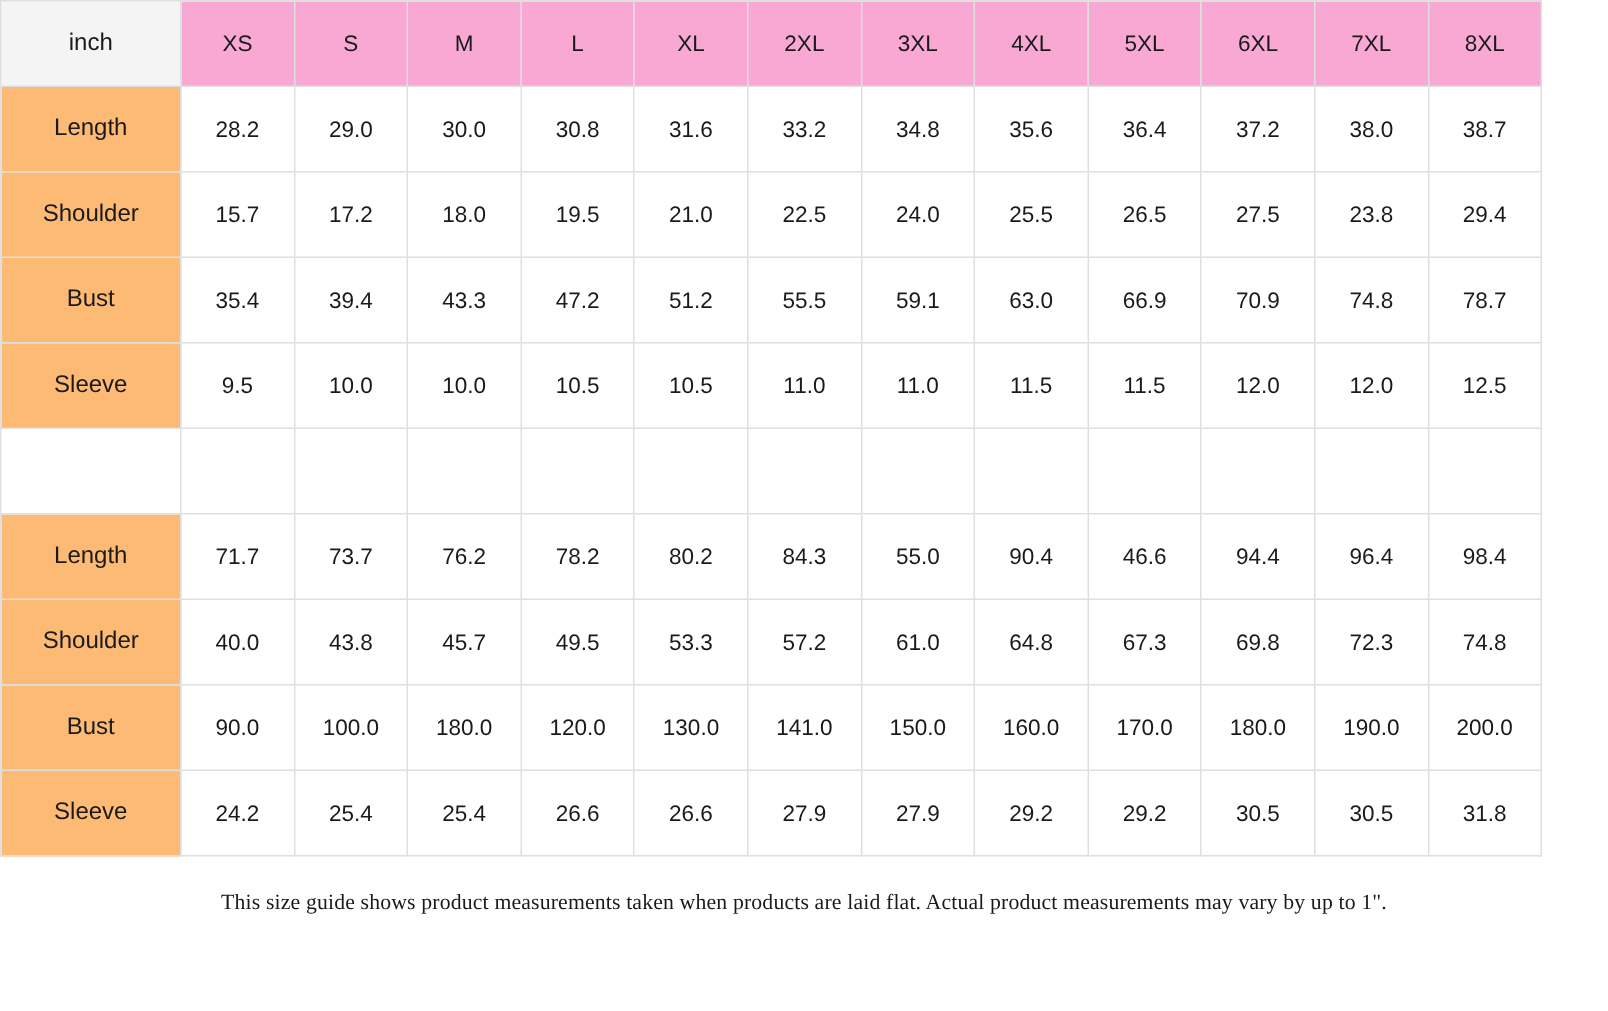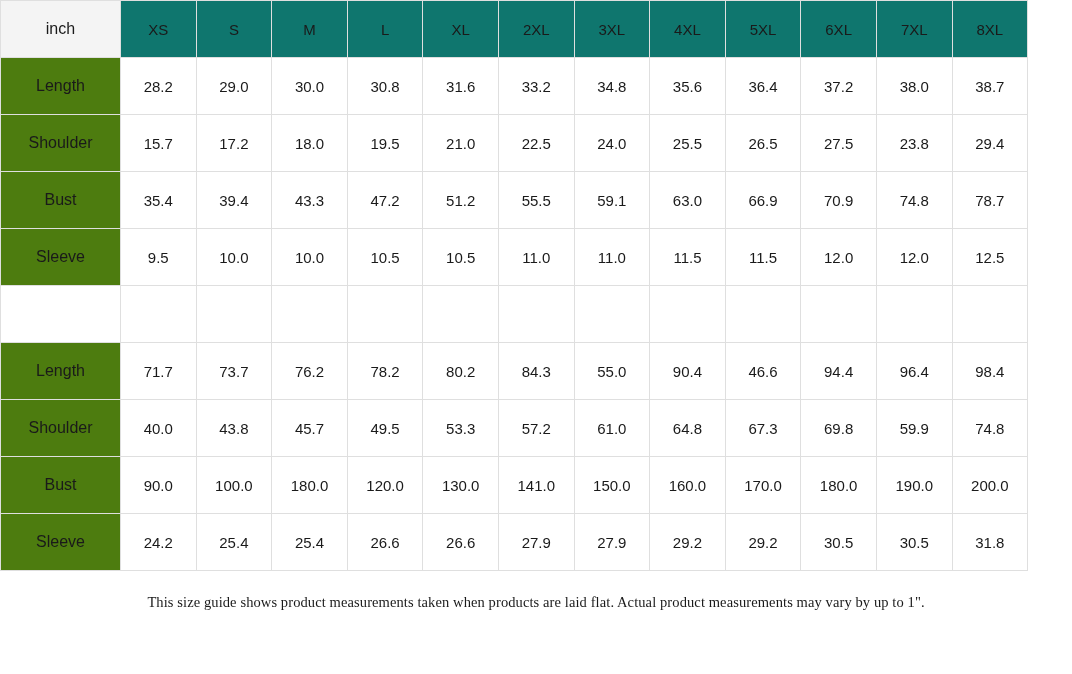--- a/index.html
+++ b/index.html
@@ -31,27 +31,27 @@
     vertical-align: middle;
     font-size: 15px;
     height: 56px;
     padding: 0;
     background: #ffffff;
     color: #1a1a1a;
     font-weight: 400;
   }
   
   table.size-table td.rowhead {
-    background: #4d7c0f;
+    background: #fdba74;
     font-size: 16px;
     width: 120px;
   }
   
   table.size-table tr.header-row td {
-    background: #0f766e;
+    background: #f9a8d4;
     font-size: 15px;
   }
   table.size-table tr.header-row td.rowhead {
     background: #f4f4f4;
     font-size: 16px;
   }
   
   table.size-table tr.spacer-row td {
     height: 56px;
     background: #ffffff;
@@ -215,21 +215,21 @@
         <td>40.0</td>
         <td>43.8</td>
         <td>45.7</td>
         <td>49.5</td>
         <td>53.3</td>
         <td>57.2</td>
         <td>61.0</td>
         <td>64.8</td>
         <td>67.3</td>
         <td>69.8</td>
-        <td>59.9</td>
+        <td>72.3</td>
         <td>74.8</td>
       </tr>
 
       <tr>
         <td class="rowhead">Bust</td>
         <td>90.0</td>
         <td>100.0</td>
         <td>180.0</td>
         <td>120.0</td>
         <td>130.0</td>

